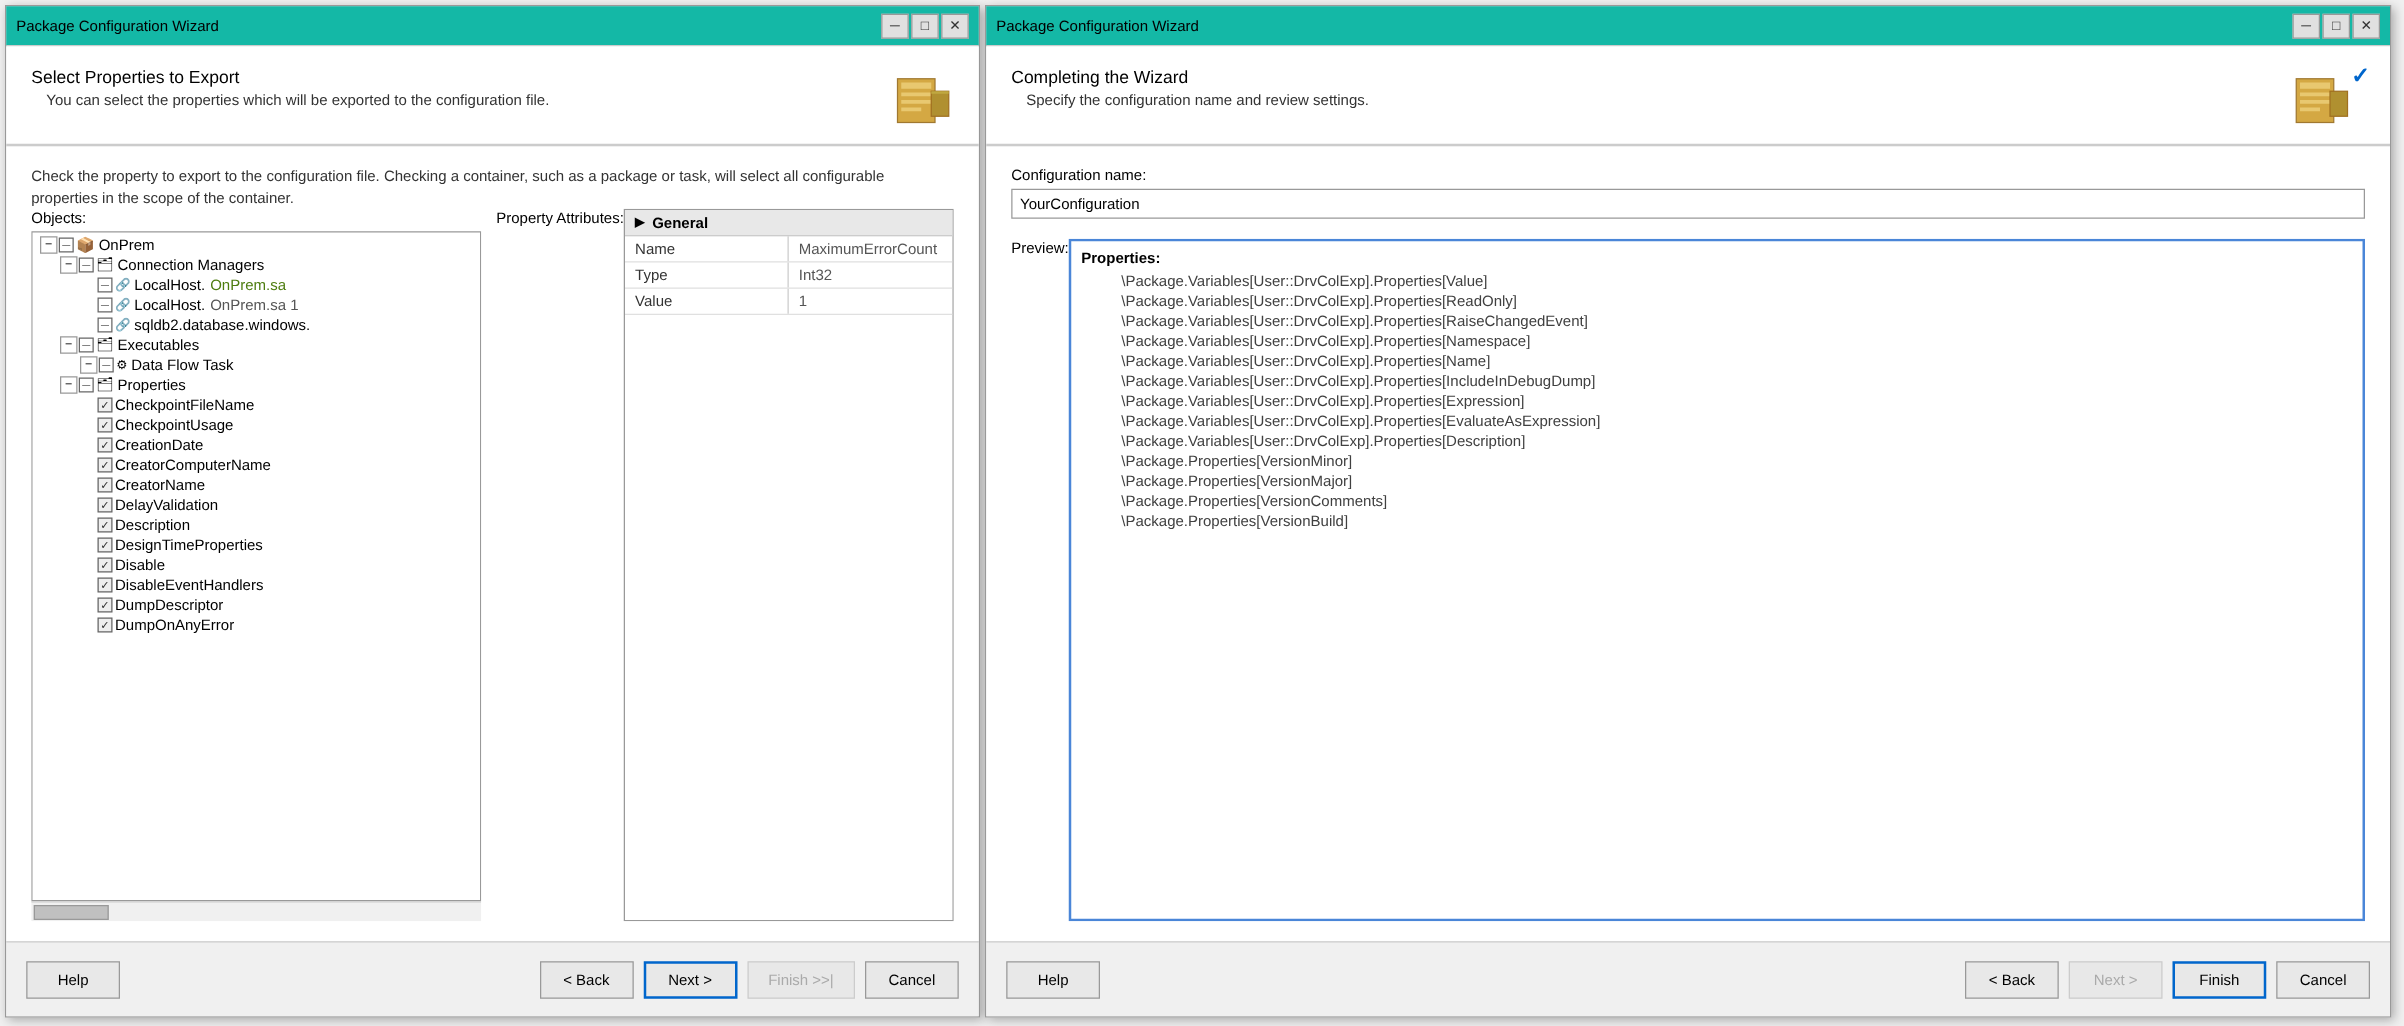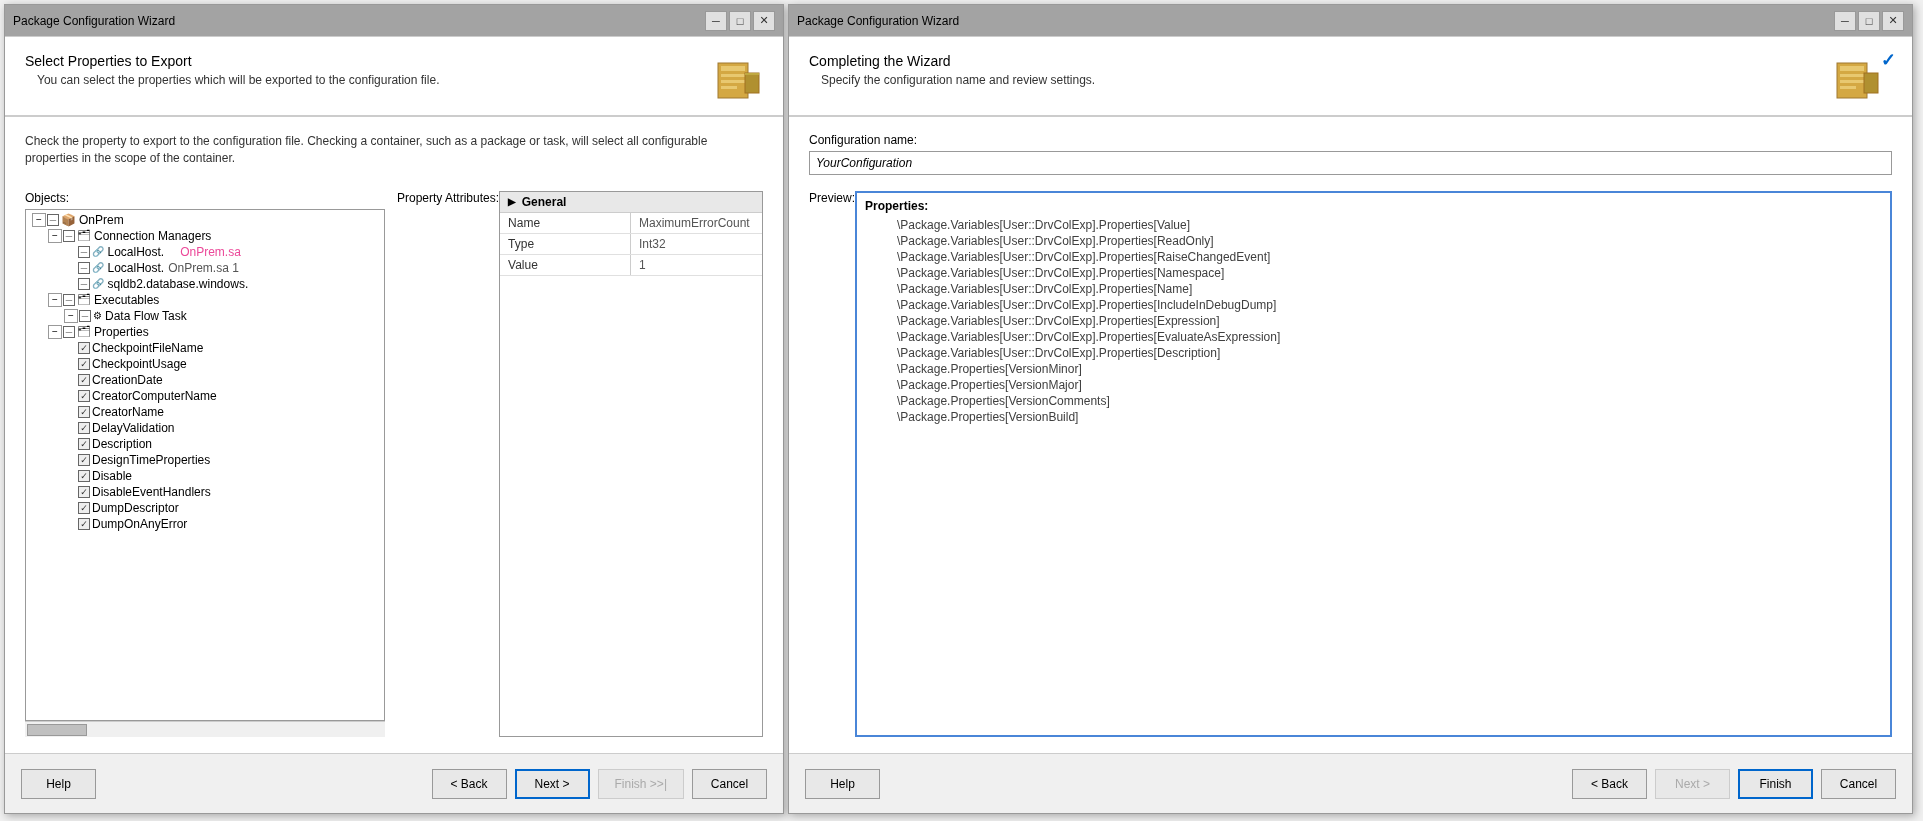--- a/index.html
+++ b/index.html
@@ -28,21 +28,21 @@
       height: 810px;
     }
 
     .wizard-window.right {
       width: 1125px;
       height: 810px;
     }
 
     
     .title-bar {
-      background: #a3a3a3;
+      background: #14b8a6;
       border-bottom: 1px solid #ccc;
       padding: 6px 8px;
       display: flex;
       align-items: center;
       justify-content: space-between;
       height: 32px;
       flex-shrink: 0;
     }
 
     .title-bar-text {
@@ -99,21 +99,21 @@
       flex: 1;
       padding: 16px 20px;
       overflow: hidden;
       display: flex;
       flex-direction: column;
     }
 
     .wizard-description {
       font-size: 12px;
       color: #333;
-      margin-bottom: 24px;
+      margin-bottom: 0;
       line-height: 1.4;
     }
 
     
     .two-panel {
       display: flex;
       gap: 12px;
       flex: 1;
       overflow: hidden;
     }
@@ -285,21 +285,20 @@
       margin-bottom: 4px;
     }
 
     .config-name-input {
       width: 100%;
       height: 24px;
       border: 1px solid #999;
       padding: 2px 6px;
       font-size: 12px;
       font-family: inherit;
-      font-style: italic;
     }
 
     .preview-section {
       display: flex;
       flex-direction: row;
       flex: 1;
       overflow: hidden;
     }
 
     .preview-label {
@@ -411,21 +410,21 @@
             <span class="cb indeterminate"></span>
             <span style="margin-right:3px;font-size:11px;">🗂</span>
             <span>Connection Managers</span>
           </div>
 
           <div class="tree-item tree-indent-3">
             <span style="width:14px;display:inline-block;"></span>
             <span class="cb indeterminate"></span>
             <span style="margin-right:3px;font-size:10px;">🔗</span>
             <span>LocalHost.</span>
-            <span style="margin-left:16px;color:#ec4899;">OnPrem.sa</span>
+            <span style="margin-left:4px;color:#4d7c0f;">OnPrem.sa</span>
           </div>
 
           <div class="tree-item tree-indent-3">
             <span style="width:14px;display:inline-block;"></span>
             <span class="cb indeterminate"></span>
             <span style="margin-right:3px;font-size:10px;">🔗</span>
             <span>LocalHost.</span>
             <span style="margin-left:4px;color:#555;">OnPrem.sa 1</span>
           </div>
 

